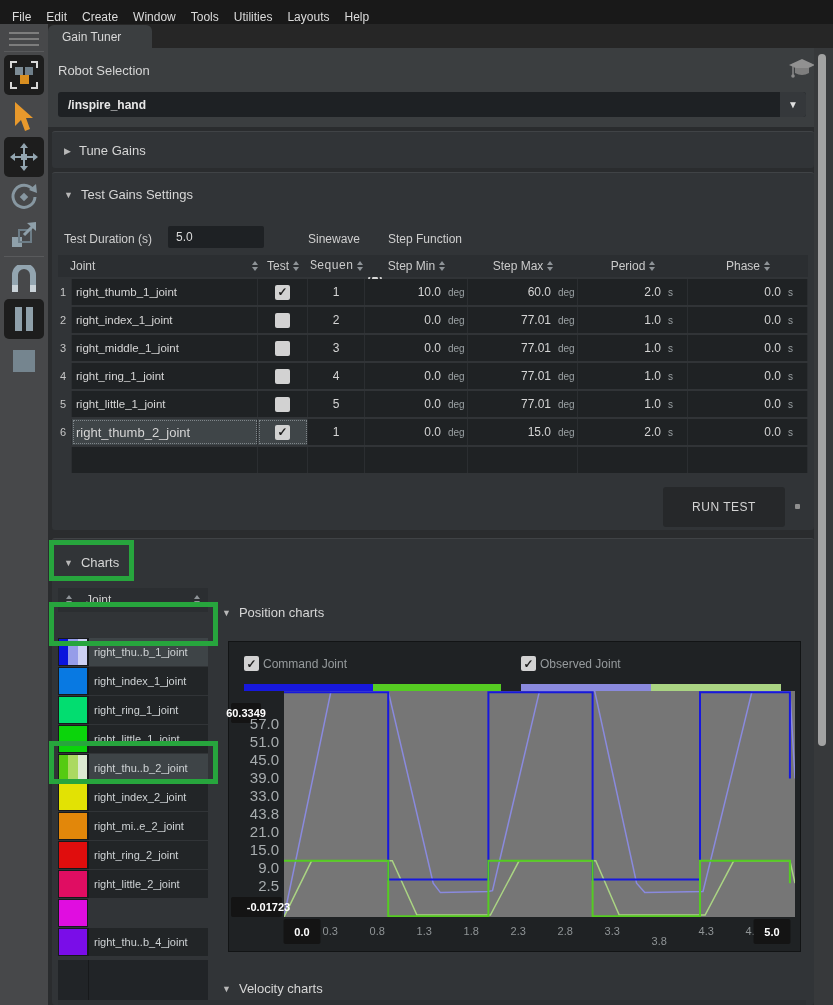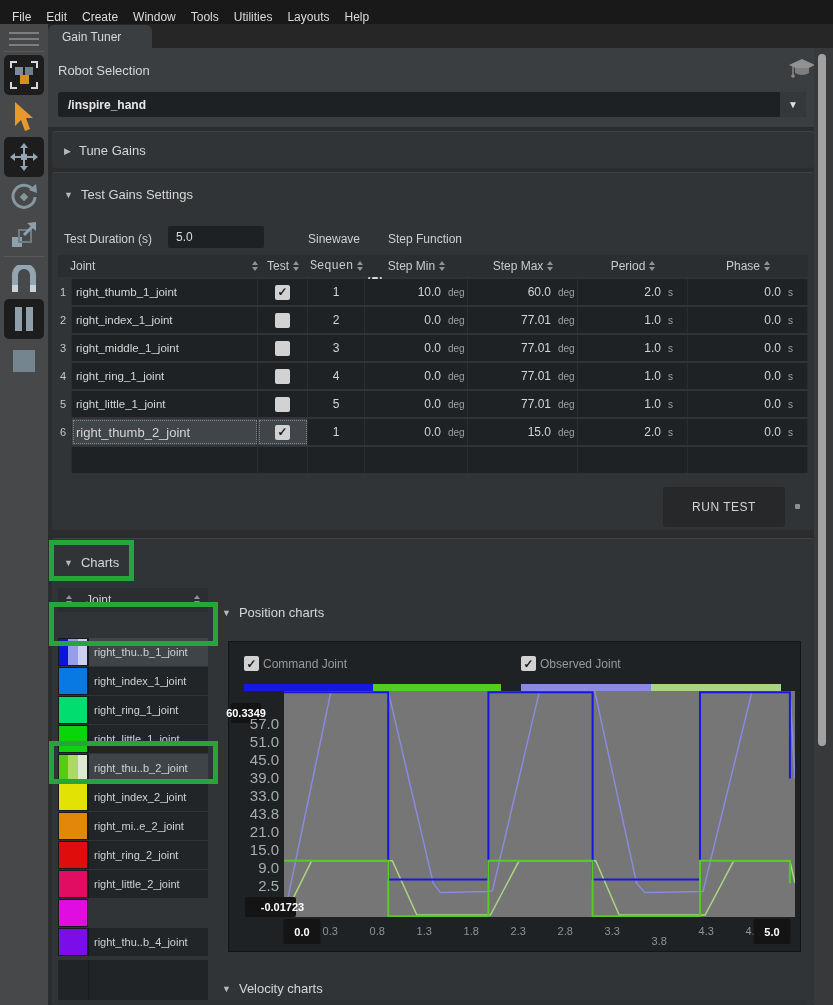--- a/index.html
+++ b/index.html
@@ -558,21 +558,21 @@
         <div class="ylab" style="left: 2px; top: 73px;">57.0</div>
         <div class="ylab" style="left: 2px; top: 91px;">51.0</div>
         <div class="ylab" style="left: 2px; top: 109px;">45.0</div>
         <div class="ylab" style="left: 2px; top: 127px;">39.0</div>
         <div class="ylab" style="left: 2px; top: 145px;">33.0</div>
         <div class="ylab" style="left: 2px; top: 163px;">43.8</div>
         <div class="ylab" style="left: 2px; top: 181px;">21.0</div>
         <div class="ylab" style="left: 2px; top: 199px;">15.0</div>
         <div class="ylab" style="left: 2px; top: 217px;">9.0</div>
         <div class="ylab" style="left: 2px; top: 235px;">2.5</div>
-        <div class="ybadge" style="left: 16px; width: 51px; top: 255px; padding-left: 24px;">-0.01723</div>
+        <div class="ybadge" style="left: 2px; width: 51px; top: 255px; padding-left: 24px;">-0.01723</div>
       </div>
     <div id="x-axis">
         <div class="xbadge" style="left: 73px; top: 277px;">0.0</div>
         <div class="xlab" style="left: 101.2px; top: 283px;">0.3</div>
         <div class="xlab" style="left: 148.2px; top: 283px;">0.8</div>
         <div class="xlab" style="left: 195.2px; top: 283px;">1.3</div>
         <div class="xlab" style="left: 242.2px; top: 283px;">1.8</div>
         <div class="xlab" style="left: 289.2px; top: 283px;">2.3</div>
         <div class="xlab" style="left: 336.2px; top: 283px;">2.8</div>
         <div class="xlab" style="left: 383.2px; top: 283px;">3.3</div>

